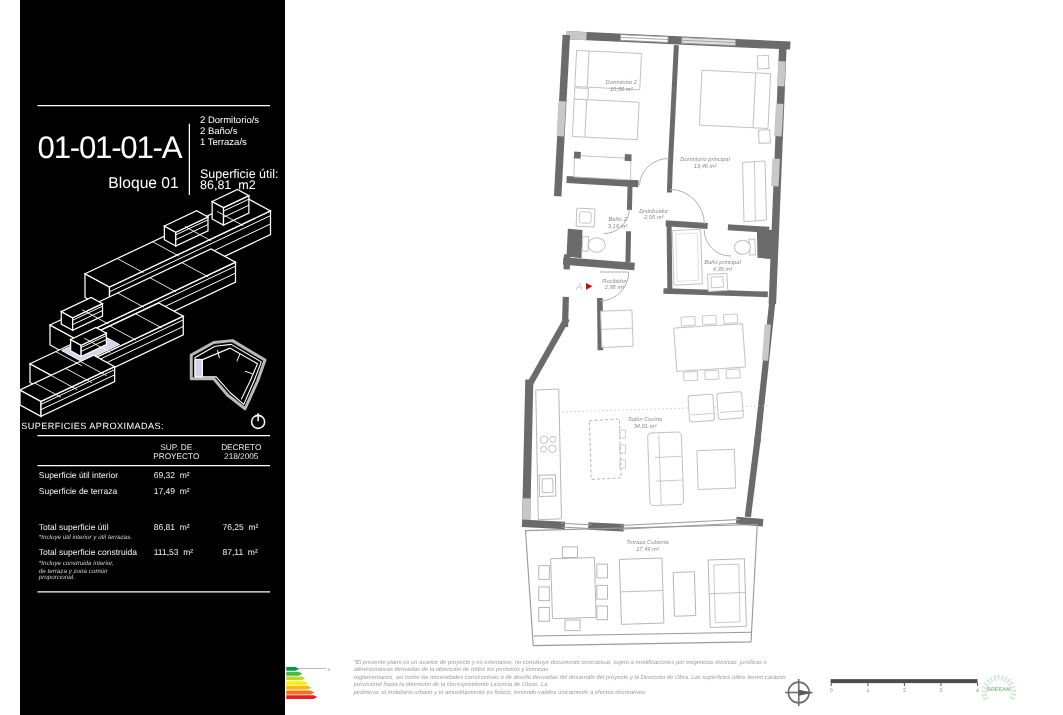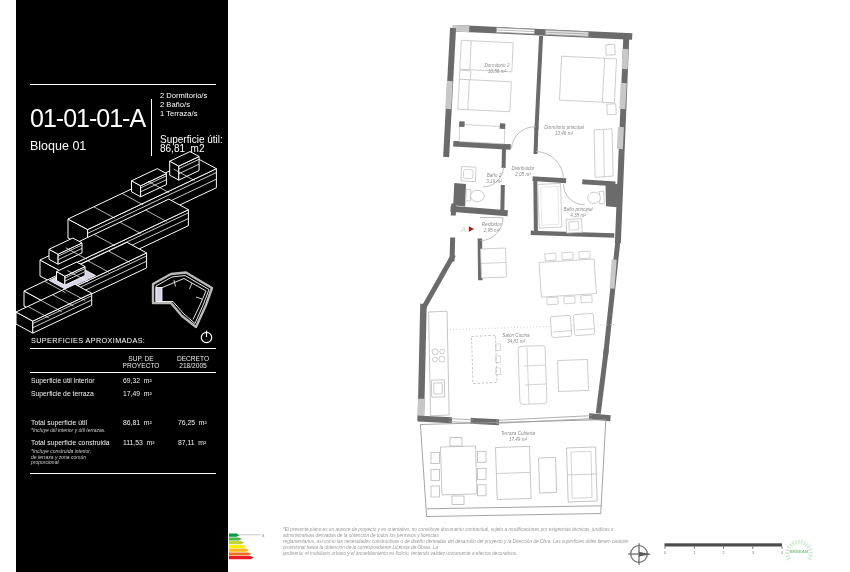--- a/index.html
+++ b/index.html
@@ -3,22 +3,22 @@
 <style>
 * { margin:0; padding:0; box-sizing:border-box; }
 html,body { width:850px; height:572px; background:#fff; font-family:"Liberation Sans", sans-serif; overflow:hidden; }
 #page { position:relative; width:850px; height:572px; }
 #side { position:absolute; left:0; top:0; width:212px; height:572px; background:#000; color:#fff;margin-left:16px; }
 .hr1 { position:absolute; left:14px; top:84px; width:186px; height:1px; background:#fff; }
 .code { position:absolute; left:14px; top:104px; font-size:25px; letter-spacing:-1px; white-space:nowrap; }
 .vline { position:absolute; left:135px; top:99px; width:1px; height:57px; background:#fff; }
 .feats { position:absolute; left:144px; top:92px; font-size:7.6px; line-height:8.9px; }
 .sup { position:absolute; left:144px; top:136px; font-size:10px; line-height:8.9px; }
-.bloque { position:absolute; left:14px; top:139px; width:113px; font-size:12.5px; }
-.suptitle { position:absolute; left:15px; top:336px; font-size:7.3px; letter-spacing:0.35px; }
+.bloque { position:absolute; left:14px; top:139px; width:113px; font-size:12.5px; text-align:right; }
+.suptitle { position:absolute; left:1px; top:336px; font-size:7.3px; letter-spacing:0.35px; }
 .tline { position:absolute; left:14px; height:1px; width:186px; background:#fff; }
 .th { position:absolute; font-size:6.6px; line-height:7.4px; text-align:center; color:#e8e8e8; }
 .tr { position:absolute; left:15px; font-size:6.8px; color:#f2f2f2; }
 .tv { position:absolute; font-size:6.8px; color:#f2f2f2; }
 .fn { position:absolute; left:15px; font-size:5px; font-style:italic; color:#cfcfcf; line-height:5.6px; }
 #legal { position:absolute; left:283px; top:527px; width:352px; font-size:4.7px; line-height:5.9px; font-style:italic; color:#9b9b9b; }
 svg { position:absolute; left:0; top:0; }
 .rl { font-size:4.6px; font-style:italic; fill:#8a8a8a; text-anchor:middle; font-family:"Liberation Sans", sans-serif; }
 </style></head>
 <body>

